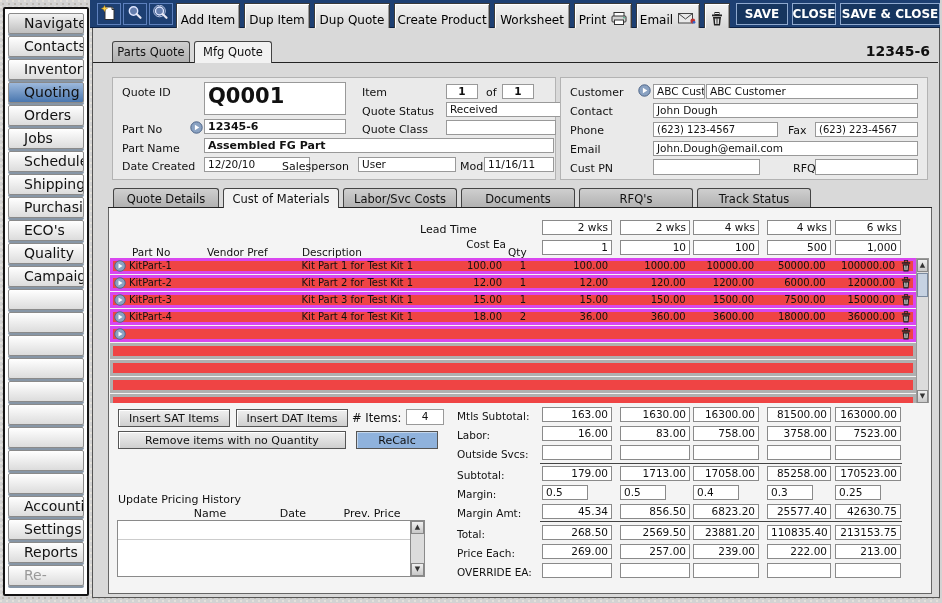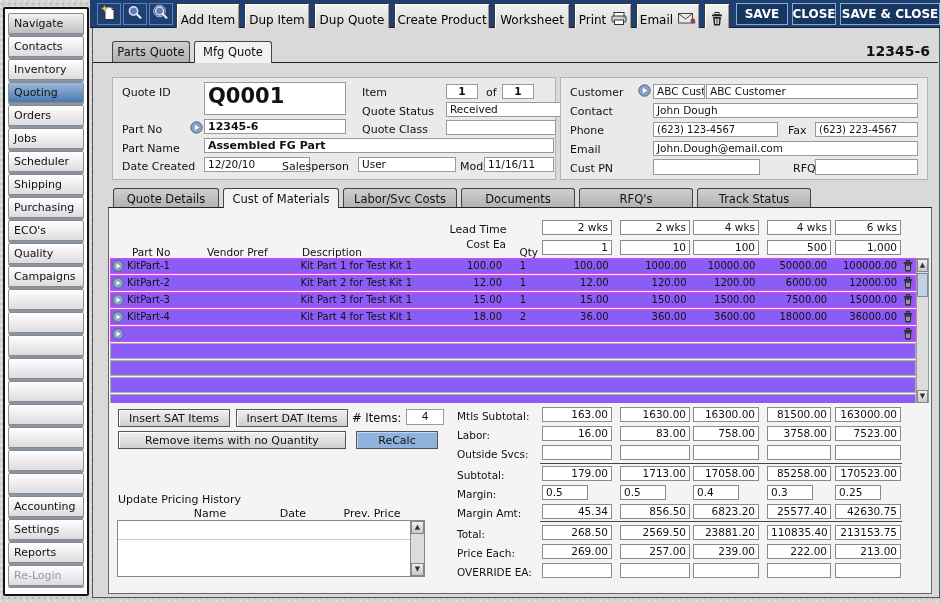--- a/index.html
+++ b/index.html
@@ -17,21 +17,21 @@
   .abs{position:absolute}
 
   
   #toolbar{left:90px;top:0;width:850px;height:28px;background:#1d3f72;border-bottom:1px solid #0c2144;}
   .tb-icon{position:absolute;top:3px;width:24px;height:22px;background:#1d3f72;border:1px solid #5d80bd;display:flex;align-items:center;justify-content:center;cursor:pointer}
   .tb-btn{position:absolute;top:3px;height:34px;background:linear-gradient(#f3f3f3,#cfcfcf);border:1px solid #3a3a3a;box-shadow:inset 1px 1px 0 #fff,inset -1px -1px 0 #9a9a9a;font-size:12px;display:flex;align-items:center;justify-content:center;gap:5px;cursor:pointer;color:#000}
   .tb-navy{position:absolute;top:3px;height:22px;background:#16355f;border:1px solid #8fa9cf;color:#fff;font-size:12px;font-weight:600;display:flex;align-items:center;justify-content:center;cursor:pointer}
 
   
   #sidebar{left:3px;top:7px;width:86px;height:589px;background:#fff;border:2px solid #141414;border-radius:2px;padding:4px 3px;}
-  .snav{height:21px;margin-bottom:2px;border:1px solid #8a8a8a;border-radius:2px;background:linear-gradient(#ffffff,#dcdcdc);box-shadow:0 2px 0 #8796a6;font-size:11px;line-height:19px;padding-left:5px;cursor:pointer;overflow:hidden}
+  .snav{height:21px;margin-bottom:2px;border:1px solid #8a8a8a;border-radius:2px;background:linear-gradient(#ffffff,#dcdcdc);box-shadow:0 2px 0 #8796a6;font-size:14px;line-height:19px;padding-left:15px;cursor:pointer;overflow:hidden}
   .snav.hdr{background:linear-gradient(#f2f2f2,#bfbfbf)}
   .snav.sel{background:linear-gradient(#9db9dc,#4a77af)}
   .snav.dim{color:#999}
 
   
   #main{left:92px;top:28px;width:848px;height:570px;background:#d9d9d9;border:1px solid #555;border-top:none}
 
   .tab{position:absolute;height:21px;border:1px solid #444;border-bottom:none;border-radius:3px 3px 0 0;background:linear-gradient(#cfcfcf,#b0b0b0);text-align:center;line-height:20px;font-size:11.5px;cursor:pointer}
   .tab.active{background:#f2f2f2;height:22px;z-index:3}
   .hline{position:absolute;background:#222;height:1px}
@@ -41,21 +41,21 @@
   .fld{position:absolute;background:#fff;border:1px solid #999;font-size:10.5px;line-height:13px;padding:0 3px;white-space:nowrap;overflow:hidden}
   .fld.b{font-weight:bold;font-size:11px}
   .fld.ctr{text-align:center}
 
   
   #bom{left:108px;top:208px;width:824px;height:386px;background:#f4f4f4;border:1px solid #666;border-top:none}
   .colbox{position:absolute;background:#fff;border:1px solid #8a8a8a;height:15px;font-size:10.5px;line-height:13px;text-align:right;padding:0 3px;overflow:hidden}
   .th{position:absolute;font-size:10.5px;color:#111;white-space:nowrap}
 
   #rows{left:110px;top:258px;width:806px;height:145px;overflow:hidden;position:absolute}
-  .trow{display:flex;height:16px;margin-bottom:1px;background:#8b5cf6;border:1px solid #d946ef;font-size:10px;line-height:14px;align-items:center}
+  .trow{display:flex;height:16px;margin-bottom:1px;background:#ef4444;border:3px solid #d946ef;font-size:10px;line-height:14px;align-items:center}
   .trow.ghost{border-color:#b0b0b0}
   .c-arrow{width:14px;display:flex;align-items:center;justify-content:center}
   .c-pn{width:84px;padding-left:2px}
   .c-vp{width:92px}
   .c-desc{width:150px}
   .c-cost{width:58px;text-align:right;padding-right:6px}
   .c-qty{width:30px;text-align:center}
   .c-p1{width:74px}.c-p2{width:78px}.c-p3{width:69px}.c-p4{width:72px}.c-p5{width:70px}
   .pr{text-align:right;padding-right:3px}
   .c-trash{width:15px;display:flex;align-items:center;justify-content:center}
@@ -242,32 +242,32 @@
 <div class="tab" style="left:113px;top:188px;width:106px;height:20px">Quote Details</div>
 <div class="tab active" style="left:223px;top:188px;width:116px;height:20px">Cust of Materials</div>
 <div class="tab" style="left:343px;top:188px;width:114px;height:20px">Labor/Svc Costs</div>
 <div class="tab" style="left:461px;top:188px;width:114px;height:20px">Documents</div>
 <div class="tab" style="left:579px;top:188px;width:114px;height:20px">RFQ's</div>
 <div class="tab" style="left:697px;top:188px;width:114px;height:20px">Track Status</div>
 <div class="hline" style="left:108px;top:207px;width:824px"></div>
 
 <div id="bom" class="abs"></div>
 
-<div class="lbl" style="left:420px;top:223px;width:116px;text-align:center">Lead Time</div>
+<div class="lbl" style="left:420px;top:223px;width:116px;text-align:left">Lead Time</div>
 <div class="colbox" style="left:542px;top:220px;width:70px">2 wks</div>
 <div class="colbox" style="left:620px;top:220px;width:70px">2 wks</div>
 <div class="colbox" style="left:693px;top:220px;width:66px">4 wks</div>
 <div class="colbox" style="left:767px;top:220px;width:64px">4 wks</div>
 <div class="colbox" style="left:835px;top:220px;width:66px">6 wks</div>
 
 <div class="th" style="left:132px;top:246px">Part No</div>
 <div class="th" style="left:207px;top:246px">Vendor Pref</div>
 <div class="th" style="left:302px;top:246px">Description</div>
 <div class="th" style="left:450px;top:238px;width:56px;text-align:right">Cost Ea</div>
-<div class="th" style="left:508px;top:246px;width:30px;text-align:right">Qty</div>
+<div class="th" style="left:508px;top:246px;width:30px;text-align:left">Qty</div>
 <div class="colbox" style="left:542px;top:240px;width:70px">1</div>
 <div class="colbox" style="left:620px;top:240px;width:70px">10</div>
 <div class="colbox" style="left:693px;top:240px;width:66px">100</div>
 <div class="colbox" style="left:767px;top:240px;width:64px">500</div>
 <div class="colbox" style="left:835px;top:240px;width:66px">1,000</div>
 
 <div id="rows">
   <div class="trow">
     <span class="c-arrow">
         <svg width="12" height="12" viewBox="0 0 13 13">

